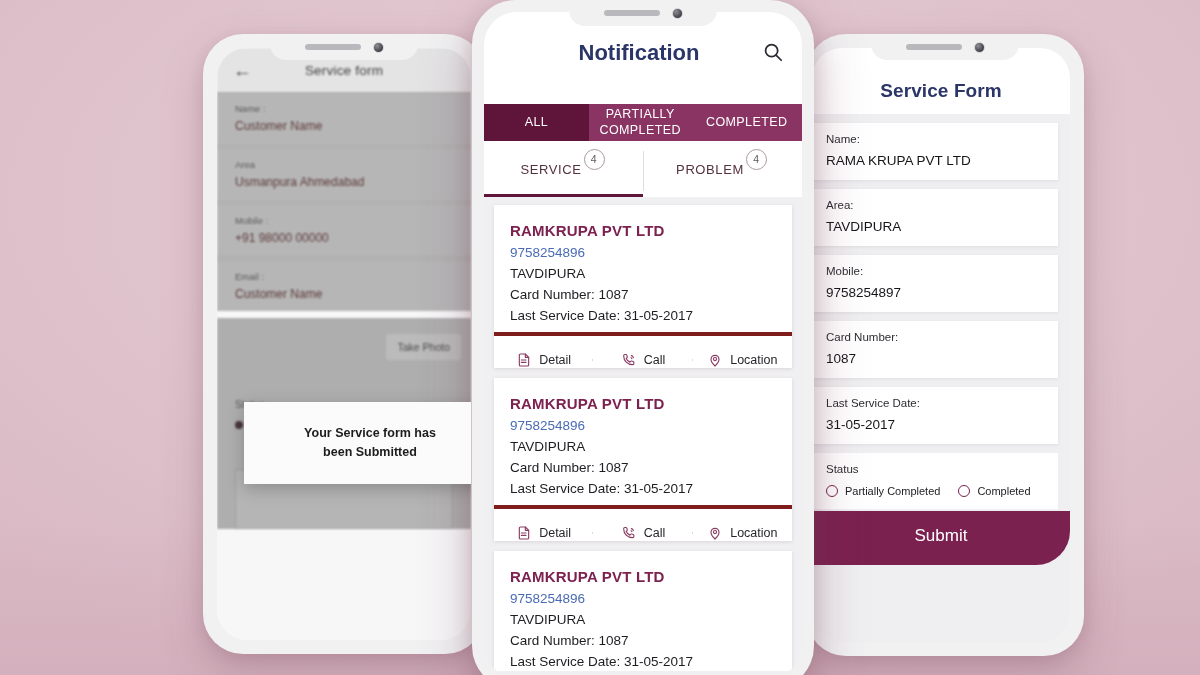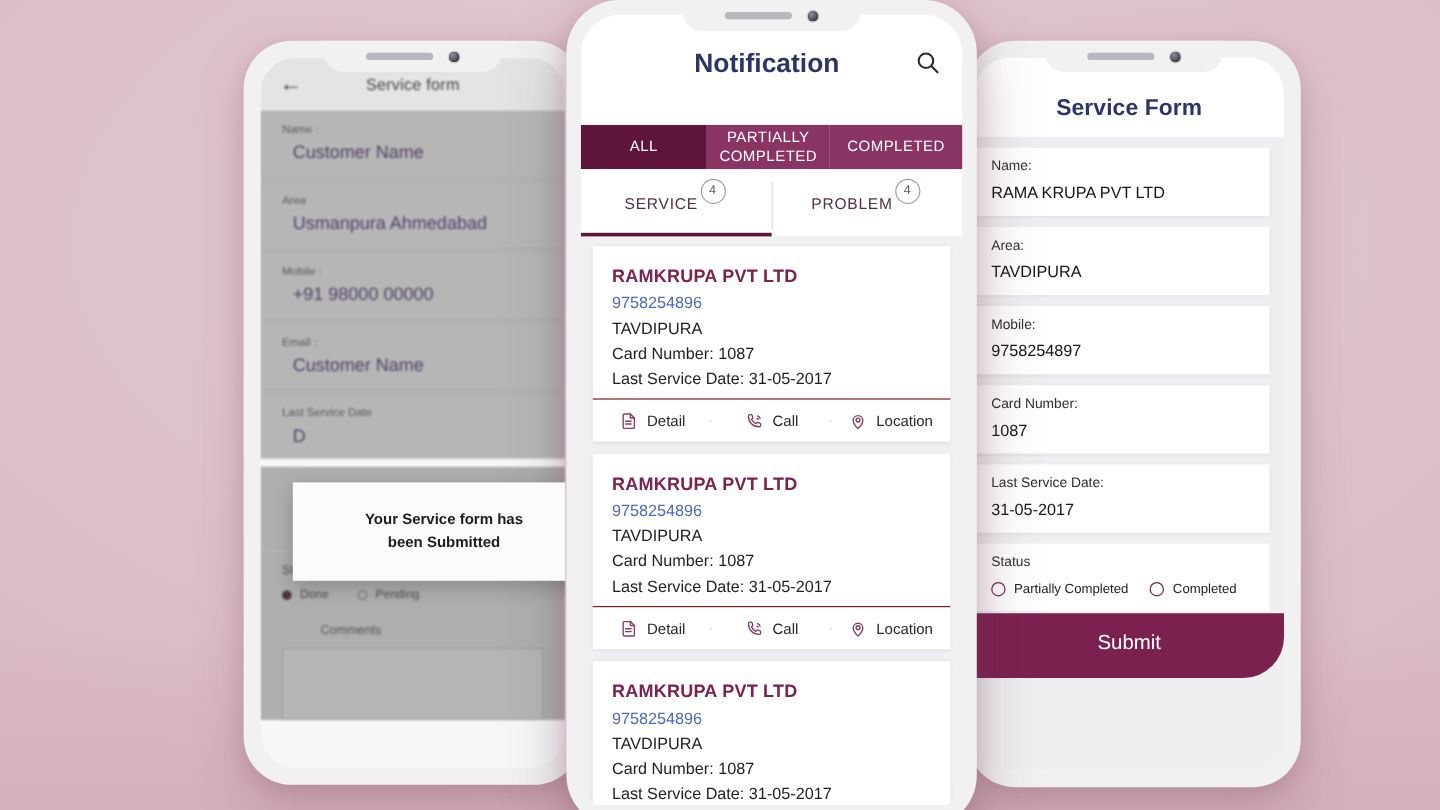--- a/index.html
+++ b/index.html
@@ -70,21 +70,21 @@
   .back-arrow { color: #2e3a6b; font-size: 19px; line-height: 1; }
   .left-appbar .title {
     position: absolute; left: 0; right: 0; text-align: center;
     font-size: 13.5px; color: #3a3a48; letter-spacing: .2px;
   }
   .left-fields { background: #bfbfc0; padding-top: 2px; }
   .lf {
     background: #c4c4c5; padding: 9px 18px 10px 18px; margin-bottom: 7px;
   }
   .lf .lab { font-size: 9.5px; color: #57575e; margin-bottom: 5px; }
-  .lf .val { font-size: 15px; color: #6d28d9; margin-left: 9px; }
+  .lf .val { font-size: 12px; color: #b91c1c; }
   .left-photo-row {
     height: 70px; background: #bbbbbc; position: relative;
   }
   .take-photo {
     position: absolute; right: 10px; top: 16px;
     background: #c9c9ca; color: #4a4a52; font-size: 10.5px;
     padding: 7px 11px; border-radius: 3px;
   }
   .left-status { background: #bbbbbc; padding: 10px 18px 4px 18px; }
   .left-status .shead { font-size: 10.5px; color: #55555c; margin-bottom: 9px; }
@@ -219,22 +219,22 @@
     background: #ffffff;
     margin-bottom: 10px;
     box-shadow: 0 1px 4px rgba(90,70,80,0.14);
   }
   .n-body { padding: 17px 16px 9px 16px; }
   .n-title { font-size: 15px; font-weight: bold; color: #7c2150; letter-spacing: .2px; margin-bottom: 6px; }
   .n-phone { font-size: 13.5px; color: #4a6bb5; margin-bottom: 6px; }
   .n-line { font-size: 13.5px; color: #1d1d22; margin-bottom: 6px; }
   .n-line:last-child { margin-bottom: 0; }
   .n-actions {
-    display: flex; align-items: center;
-    border-top: 1px solid #7f1d1d;
+    display: flex; align-items: flex-end;
+    border-top: 4px solid #7f1d1d;
     height: 36px;
   }
   .n-act {
     flex: 1; display: flex; align-items: center; justify-content: center; gap: 7px;
     font-size: 12.5px; color: #26262c; position: relative;
   }
   .n-act .vdiv {
     position: absolute; right: 0; top: 7px; bottom: 7px; width: 1px; background: #dcdae0;
   }
   .aicon { width: 16px; height: 16px; color: #8b3a63; flex: none; }
@@ -267,24 +267,20 @@
           <div class="lab">Area</div>
           <div class="val">Usmanpura Ahmedabad</div>
         </div>
         <div class="lf">
           <div class="lab">Mobile :</div>
           <div class="val">+91 98000 00000</div>
         </div>
         <div class="lf">
           <div class="lab">Email :</div>
           <div class="val">Customer Name</div>
-        </div>
-        <div class="lf">
-          <div class="lab">Last Service Date</div>
-          <div class="val">D</div>
         </div>
       </div>
 
       <div class="left-photo-row">
         <div class="take-photo">Take Photo</div>
       </div>
 
       <div class="left-status">
         <div class="shead">Status</div>
         <div class="radio-row">

